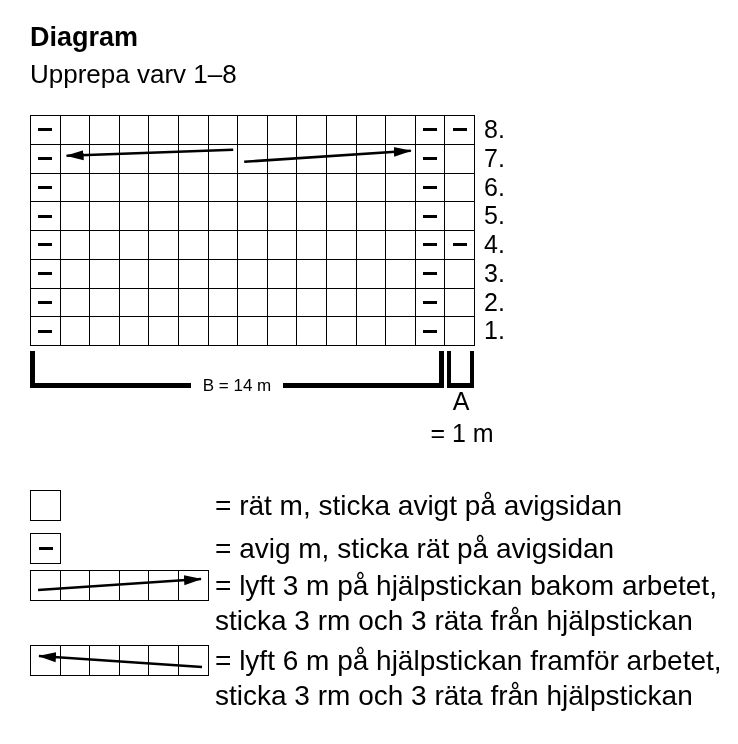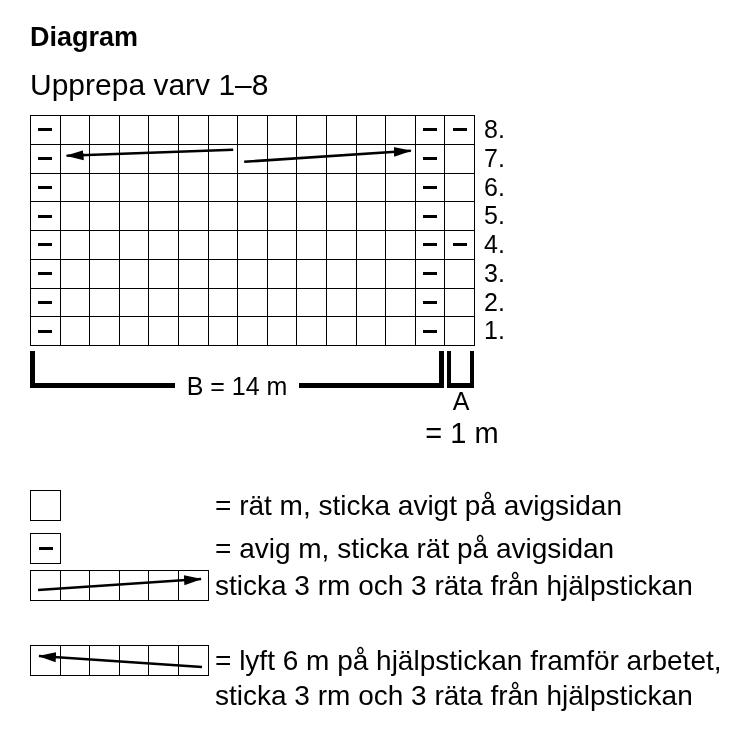--- a/index.html
+++ b/index.html
@@ -5,48 +5,48 @@
   * { margin:0; padding:0; box-sizing:border-box; }
   html,body { background:#fff; }
   body {
     width:738px; height:744px;
     font-family:"Liberation Sans", sans-serif;
     color:#000;
   }
   .page { position:relative; width:738px; height:744px; background:#fff; overflow:hidden; }
 
   .title { position:absolute; left:30px; top:22px; font-size:27px; font-weight:bold;text-align:right; }
-  .subtitle { position:absolute; left:30px; top:68px; font-size:30px; }
+  .subtitle { position:absolute; left:30px; top:59px; font-size:26px; }
 
   .chart-wrap { position:absolute; left:30px; top:115px; width:445px; height:231px; }
   .grid {
     position:absolute; left:0; top:0;
     display:grid; grid-template-columns:repeat(15, 29.6px); grid-auto-rows:28.75px;
     border-top:1px solid #000; border-left:1px solid #000;
   }
   .cell { border-right:1px solid #000; border-bottom:1px solid #000;
           display:flex; align-items:center; justify-content:center; background:#fff; }
   .dash { width:14px; height:3px; background:#000; }
   .chart-arrows { position:absolute; left:0; top:0; pointer-events:none; }
 
   .row-labels { position:absolute; left:484px; top:115px; font-size:25px; }
   .row-label { height:28.75px; line-height:28.75px; }
 
   .bracket-b { position:absolute; left:30px; top:351px; width:414px; height:37px;
                border-left:5px solid #000; border-right:5px solid #000; border-bottom:5px solid #000; }
   .bracket-b-label { position:absolute; left:30px; top:371px; width:414px; text-align:center;
-                     font-size:25px; line-height:30px; z-index:2; }
+                     font-size:17px; line-height:30px; z-index:2; }
   .bracket-b-label span { background:#fff; padding:0 12px; white-space:nowrap; }
 
   .bracket-a { position:absolute; left:447px; top:351px; width:27px; height:37px;
                border-left:4px solid #000; border-right:4px solid #000; border-bottom:5px solid #000; }
   .a-label { position:absolute; left:433px; top:387px; width:56px; text-align:center;
              font-size:25px; line-height:29px; }
   .a-value { position:absolute; left:418px; top:419px; width:88px; text-align:center;
-             font-size:29px; line-height:29px; white-space:nowrap; }
+             font-size:25px; line-height:29px; white-space:nowrap; }
 
   .legend { position:absolute; left:30px; top:0; width:700px; }
   .legend-item { position:absolute; left:0; width:700px; }
   .li-1 { top:490px; } .li-2 { top:533px; } .li-3 { top:570px; } .li-4 { top:645px; }
   .sym { position:absolute; left:0; top:0; }
   .sq { width:31px; height:31px; border:1px solid #000; background:#fff;
         display:flex; align-items:center; justify-content:center; }
   .strip { position:relative; display:flex; }
   .strip .sq { width:30.6px; height:31px; }
   .strip .sq + .sq { margin-left:-1px; }
@@ -286,20 +286,21 @@
           <svg class="strip-arrow" width="182" height="31">
             <defs>
               <marker id="ah3" markerUnits="userSpaceOnUse" markerWidth="20" markerHeight="14" refX="17" refY="7" orient="auto">
                 <polygon points="0,2 18,7 0,12" fill="#000"></polygon>
               </marker>
             </defs>
             <line x1="8" y1="20" x2="171" y2="9" stroke="#000" stroke-width="2.6" marker-end="url(#ah3)"></line>
           </svg>
         </div>
       <div class="legend-text">
+        <div>= lyft 3 m på hjälpstickan bakom arbetet,</div>
         <div>sticka 3 rm och 3 räta från hjälpstickan</div>
       </div>
     </div>
 
     <div class="legend-item li-4">
       <div class="sym strip" id="strip-front">
           <div class="sq"></div>
           <div class="sq"></div>
           <div class="sq"></div>
           <div class="sq"></div>

